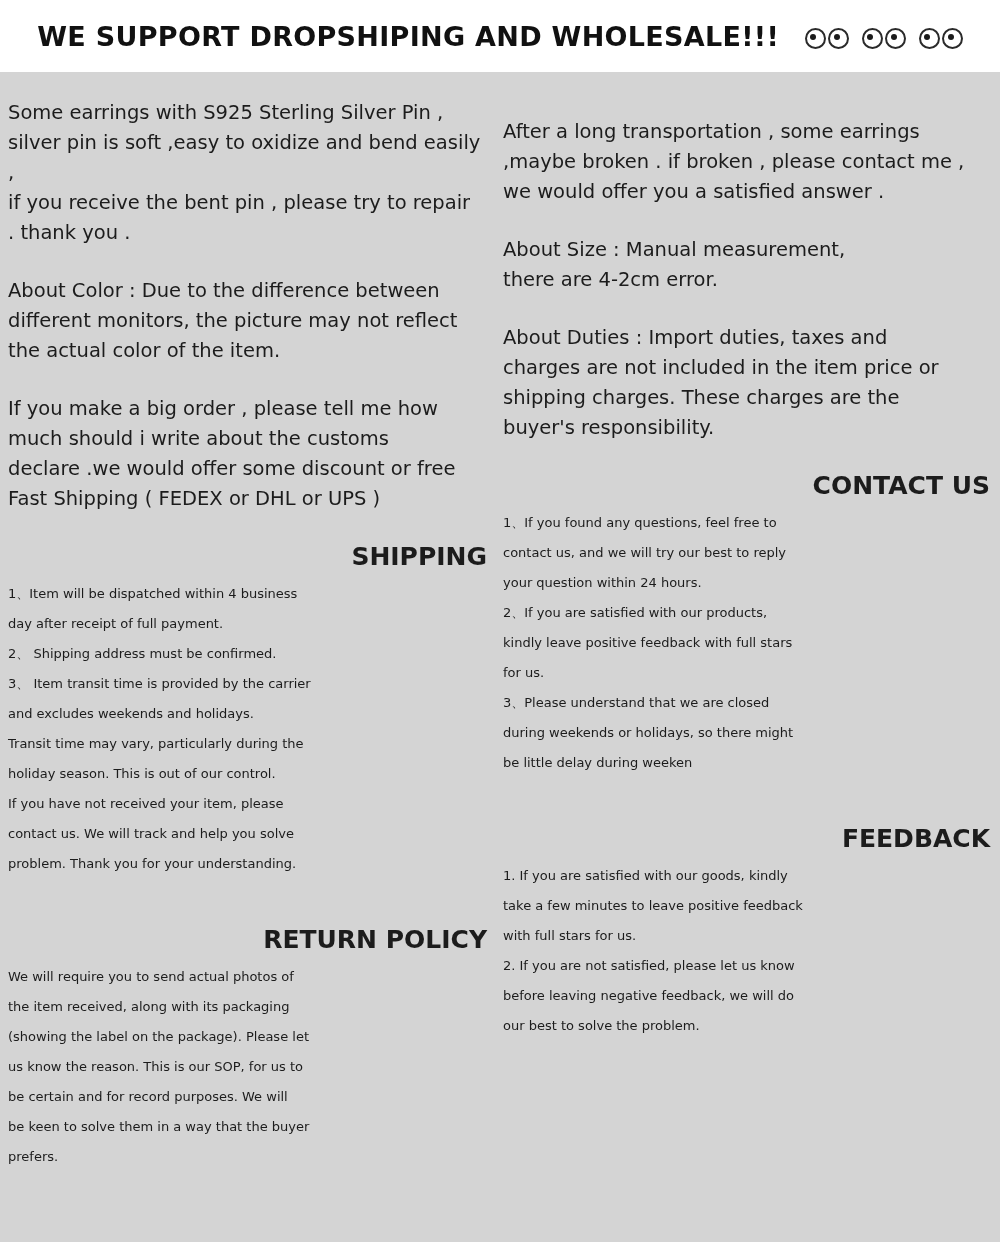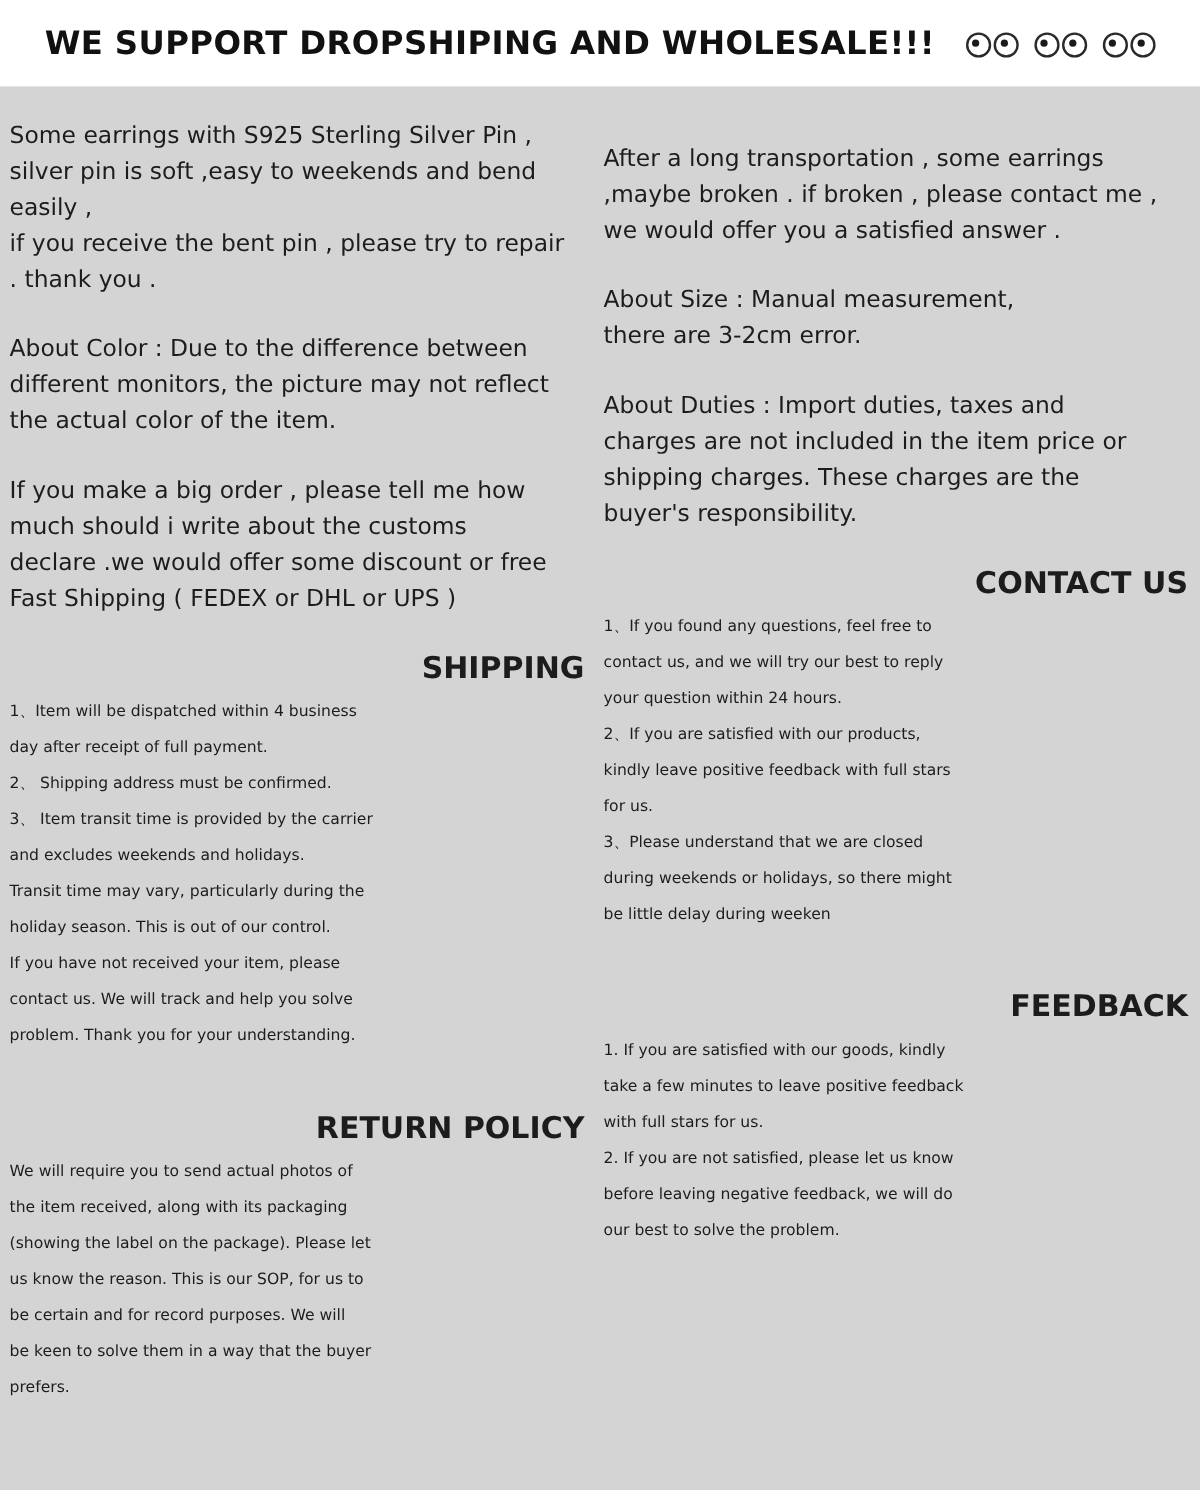--- a/index.html
+++ b/index.html
@@ -143,21 +143,21 @@
         </span>
       </span>
     </div>
   </div>
 
   <div class="content">
     <div class="cols">
 
       <div class="col col-left">
         <p class="para"> Some earrings with  S925 Sterling Silver Pin  ,
-silver pin is soft ,easy to weekends and  bend easily ,
+silver pin is soft ,easy to oxidize and  bend easily ,
 if you receive the bent pin , please try to  repair
 .  thank you .</p>
         <p class="para">About Color : Due to the difference between
  different monitors, the picture may not reflect
 the actual color of the item.</p>
         <p class="para">If you make a big order , please tell me how
 much should i write about the customs
 declare .we would offer some discount or free
  Fast Shipping ( FEDEX or DHL or UPS )</p>
 
@@ -182,21 +182,21 @@
  be certain and for record purposes. We will
  be keen to solve them in a way that the buyer
 prefers.</p>
       </div>
 
       <div class="col col-right">
         <p class="para"> After a long transportation , some earrings
 ,maybe broken . if broken , please contact me ,
 we would offer you a satisfied answer .</p>
         <p class="para"> About Size : Manual measurement,
- there are 3-2cm error.</p>
+ there are 4-2cm error.</p>
         <p class="para"> About Duties : Import duties, taxes and
  charges are not included in the item price or
 shipping charges. These charges are the
 buyer's responsibility.</p>
 
         <div class="section-head nopad">CONTACT US</div>
         <p class="body-block"> 1、If you found any questions, feel free to
 contact us, and we will try our best to reply
 your question within 24 hours.
  2、If you are satisfied with our products,

